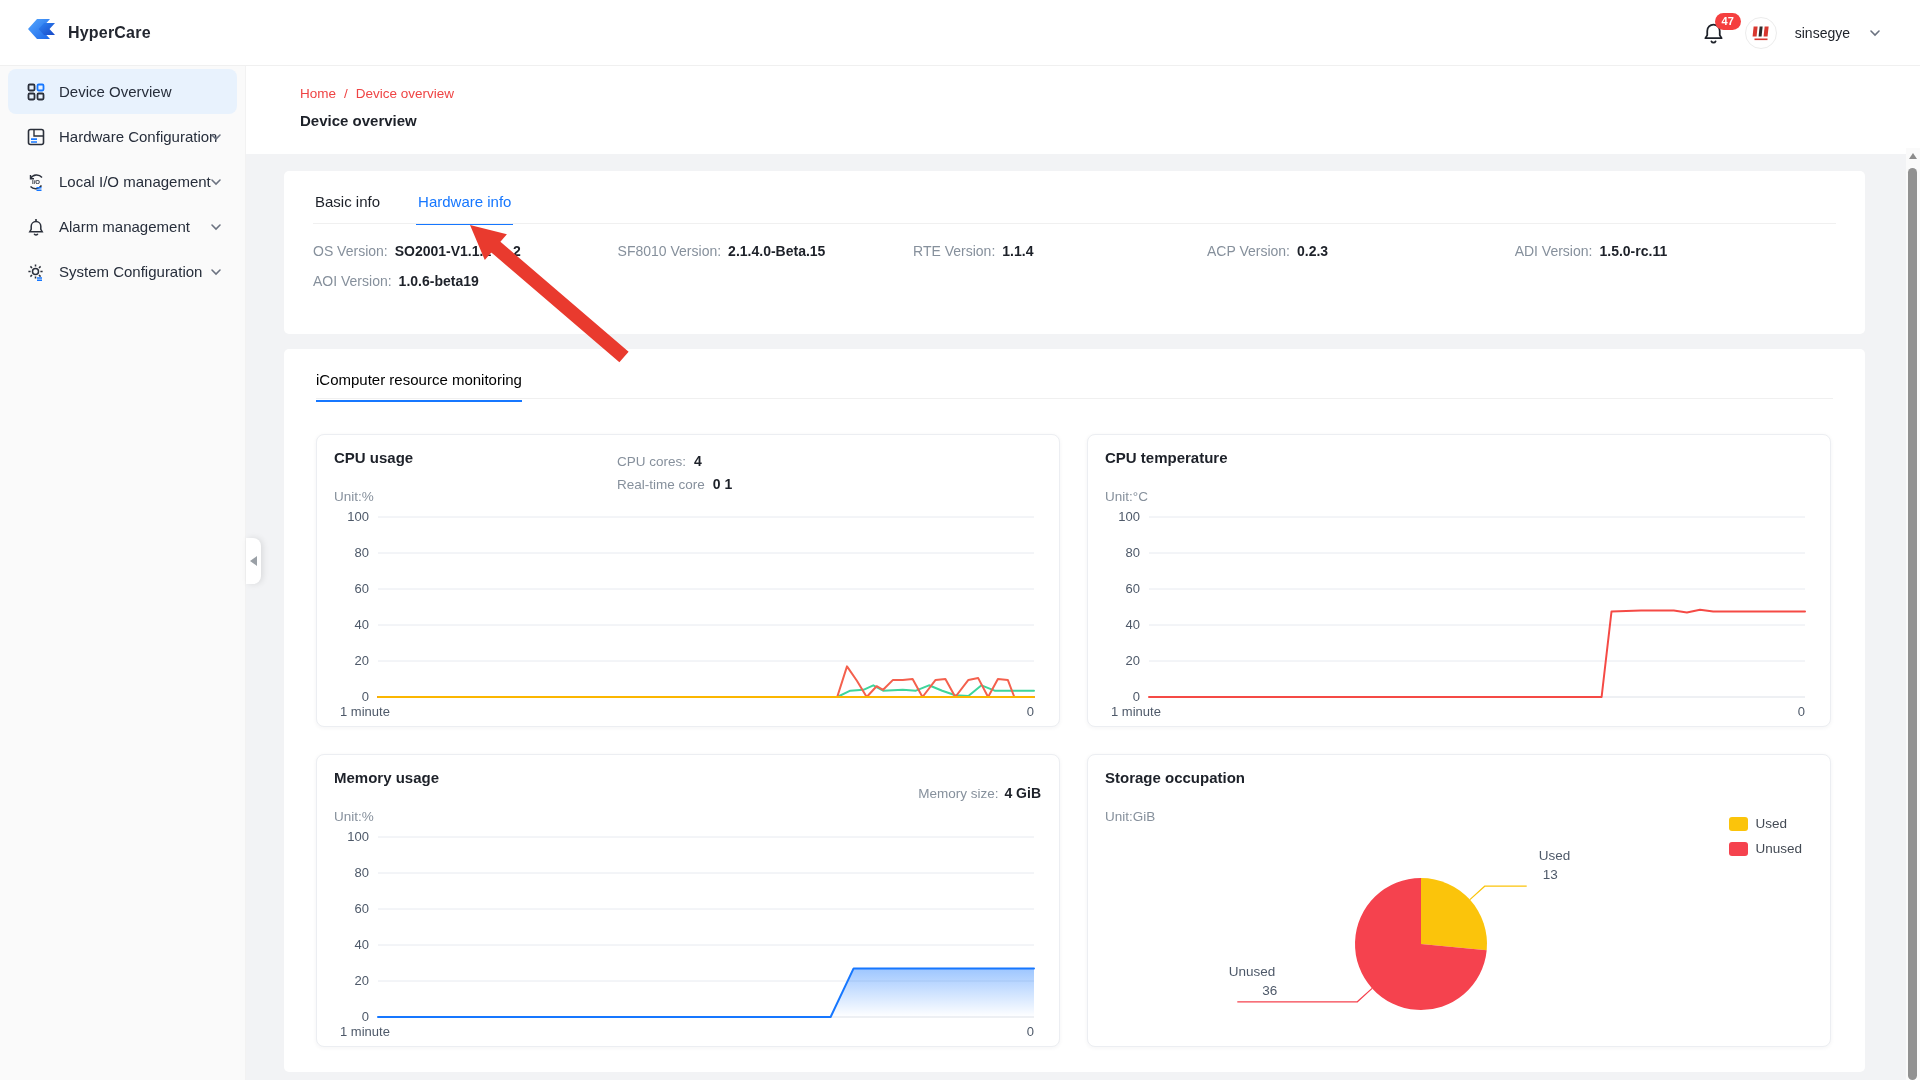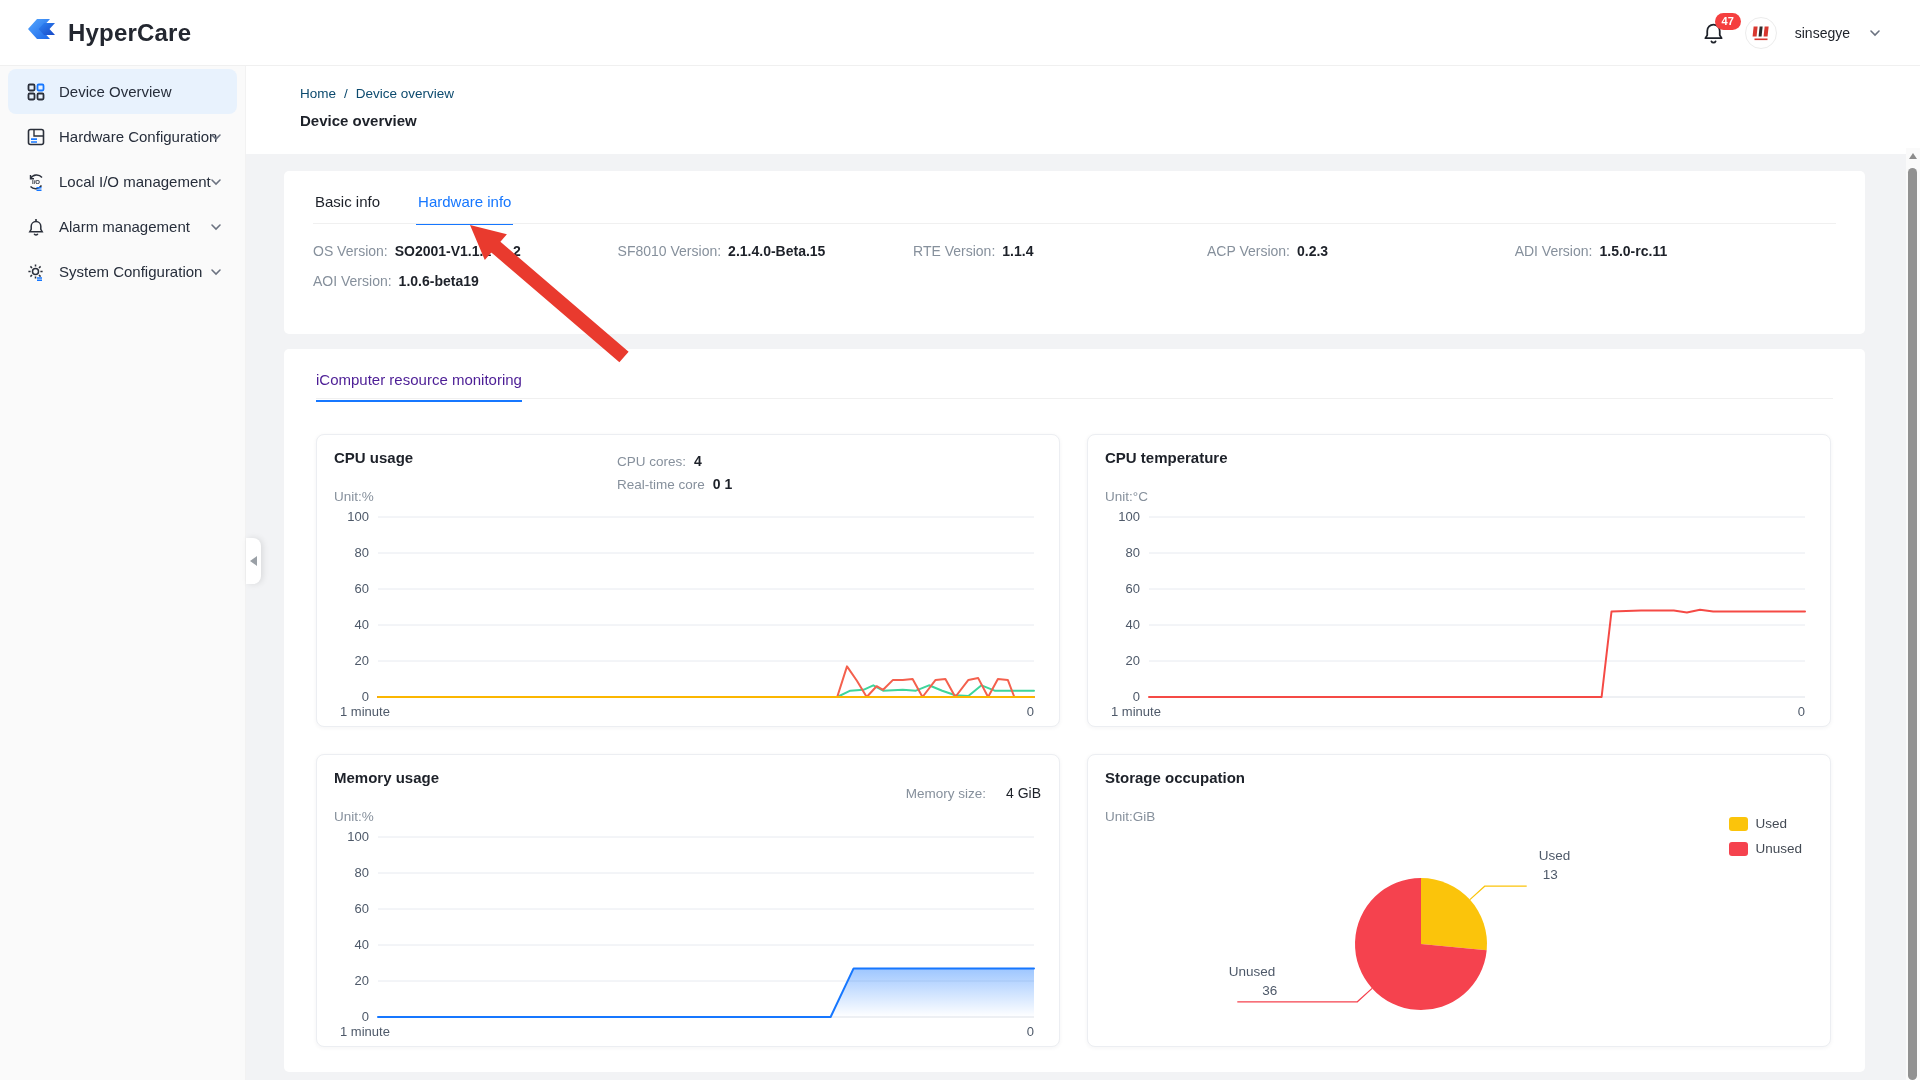--- a/index.html
+++ b/index.html
@@ -2,21 +2,21 @@
 <html><head>
 <meta charset="utf-8">
 <style>
   * { margin:0; padding:0; box-sizing:border-box; }
   html,body { width:1920px; height:1080px; }
   body { position:relative; background:#f2f3f5; font-family:"Liberation Sans", sans-serif; color:#1d2129; overflow:hidden; }
 
   
   #header { position:absolute; left:0; top:0; width:1920px; height:66px; background:#fff; border-bottom:1px solid #f0f0f0; z-index:4; display:flex; align-items:center; justify-content:space-between; padding:0 24px; }
   .logo-wrap { display:flex; align-items:center; gap:10px; }
-  .logo-text { font-size:24px; font-weight:700; color:#232730; letter-spacing:.2px; }
+  .logo-text { font-size:16px; font-weight:700; color:#232730; letter-spacing:.2px; }
   .header-right { display:flex; align-items:center; gap:18px; padding-right:14px; }
   .bell-wrap { position:relative; width:26px; height:26px; cursor:pointer; }
   .badge { position:absolute; top:-7px; left:14px; min-width:26px; height:17px; background:#f53f3f; color:#fff; font-size:11px; font-weight:700; border-radius:9px; display:flex; align-items:center; justify-content:center; padding:0 5px; }
   .avatar { width:32px; height:32px; border-radius:50%; background:#fff; border:1px solid #ececec; display:flex; align-items:center; justify-content:center; overflow:hidden; }
   .username { font-size:14px; color:#1d2129; }
   .chev { width:14px; height:14px; }
 
   
   #sidebar { position:absolute; left:0; top:66px; width:246px; bottom:0; background:#fafafa; border-right:1px solid #f2f2f2; padding-top:3px; z-index:3; }
   .side-item { position:relative; height:45px; margin:0 8px; display:flex; align-items:center; padding-left:18px; gap:13px; border-radius:8px; cursor:pointer; }
@@ -24,59 +24,59 @@
   .side-label { font-size:15px; color:#272e3b; }
   .side-chev { position:absolute; right:14px; width:14px; height:14px; }
   .side-icon { width:20px; height:20px; flex:0 0 20px; }
 
   
   #collapse-handle { position:absolute; left:246px; top:538px; width:15px; height:46px; background:#fff; border-radius:0 8px 8px 0; box-shadow:2px 0 6px rgba(0,0,0,.10); z-index:3; display:flex; align-items:center; justify-content:center; cursor:pointer; }
   #collapse-handle .tri { width:0; height:0; border-top:5px solid transparent; border-bottom:5px solid transparent; border-right:7px solid #9aa0a6; }
 
   
   #topstrip { position:absolute; left:246px; top:66px; right:0; height:88px; background:#fff; z-index:1; }
-  #breadcrumb { position:absolute; left:54px; top:20px; font-size:13.5px; color:#0c4a6e; display:flex; gap:8px; }
+  #breadcrumb { position:absolute; left:54px; top:20px; font-size:13.5px; color:#ef4444; display:flex; gap:8px; }
   #breadcrumb .crumb-home { cursor:pointer; }
   #page-title { position:absolute; left:54px; top:46px; font-size:15px; font-weight:700; color:#1d2129; }
 
   
   .card { position:absolute; background:#fff; border-radius:5px; z-index:1; }
   #card-software { left:284px; top:171px; width:1581px; height:163px; }
   #card-monitor { left:284px; top:349px; width:1581px; height:723px; }
 
   
   .tabs-row { position:absolute; left:29px; top:12px; display:flex; gap:34px; }
   .tab { font-size:15px; padding:10px 2px 13px 2px; cursor:pointer; color:#1d2129; }
   .tab.active { color:#1677ff; border-bottom:2px solid #1677ff; }
   .tabs-divider { position:absolute; left:29px; right:29px; top:52px; height:1px; background:#f0f0f0; }
 
   .fields-grid { position:absolute; left:29px; right:29px; top:72px; display:grid; grid-template-columns:20% 19.4% 19.3% 20.2% auto; row-gap:14px; }
   .field { font-size:14px; white-space:nowrap; }
   .field .f-label { color:#86909c; }
   .field .f-value { color:#1d2129; font-weight:700; margin-left:7px; }
 
   
-  .mon-tab { position:absolute; left:32px; top:22px; font-size:15px; color:#4c1d95; padding-bottom:12px; border-bottom:2px solid #1677ff; cursor:pointer; z-index:2; }
+  .mon-tab { position:absolute; left:32px; top:22px; font-size:15px; color:#000000; padding-bottom:12px; border-bottom:2px solid #1677ff; cursor:pointer; z-index:2; }
   .mon-divider { position:absolute; left:32px; right:32px; top:49px; height:1px; background:#f0f0f0; }
 
   
   .panel { position:absolute; width:744px; height:293px; background:#fff; border:1px solid #eceef2; border-radius:8px; box-shadow:0 1px 4px rgba(31,45,61,.05); }
   #panel-cpu    { left:32px;  top:85px; }
   #panel-temp   { left:803px; top:85px; }
   #panel-mem    { left:32px;  top:405px; }
   #panel-disk   { left:803px; top:405px; }
   .panel-title { position:absolute; left:17px; top:14px; font-size:15px; font-weight:700; color:#1d2129; }
   .panel-unit { position:absolute; left:17px; top:54px; font-size:13.5px; color:#86909c; }
   .chart-host { position:absolute; left:17px; top:70px; width:710px; height:218px; }
   .pie-host { position:absolute; left:0; top:0; width:744px; height:293px; }
 
   .panel-info { position:absolute; left:300px; top:15px; font-size:13.5px; color:#86909c; line-height:22px; }
   .panel-info b { color:#1d2129; font-weight:700; margin-left:8px; font-size:14px; }
   .panel-info-right { position:absolute; right:18px; top:30px; font-size:13.5px; color:#86909c; }
-  .panel-info-right b { color:#1d2129; font-weight:400; margin-left:20px; font-size:14px; }
+  .panel-info-right b { color:#1d2129; font-weight:700; margin-left:6px; font-size:14px; }
 
   .legend { position:absolute; right:14px; top:10px; }
   .legend.pie-legend { right:28px; top:56px; }
   .lg-row { display:flex; align-items:center; height:21px; gap:7px; }
   .lg-line { position:relative; width:26px; height:3px; border-radius:2px; display:inline-block; }
   .lg-dot { position:absolute; left:8px; top:-3.5px; width:9px; height:9px; border-radius:50%; display:block; }
   .lg-swatch { width:19px; height:14px; border-radius:3px; display:inline-block; }
   .lg-txt { font-size:13.5px; color:#434a54; }
   .pie-legend .lg-row { height:25px; }
 

